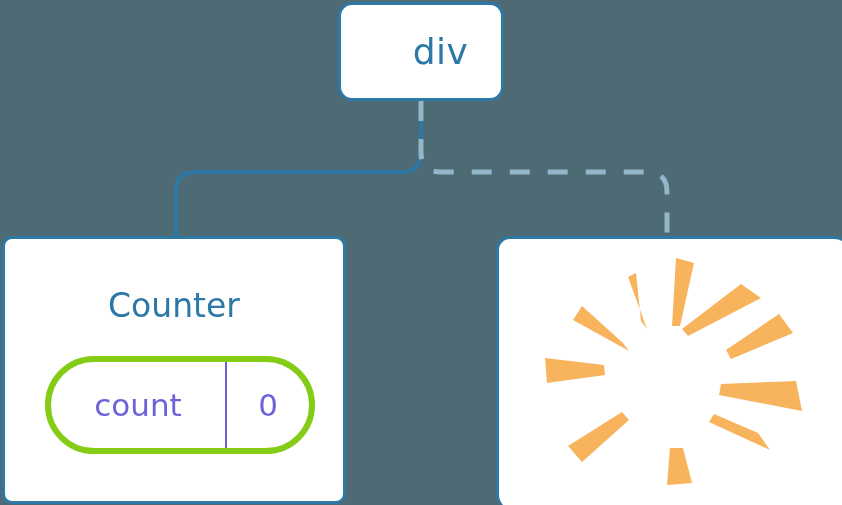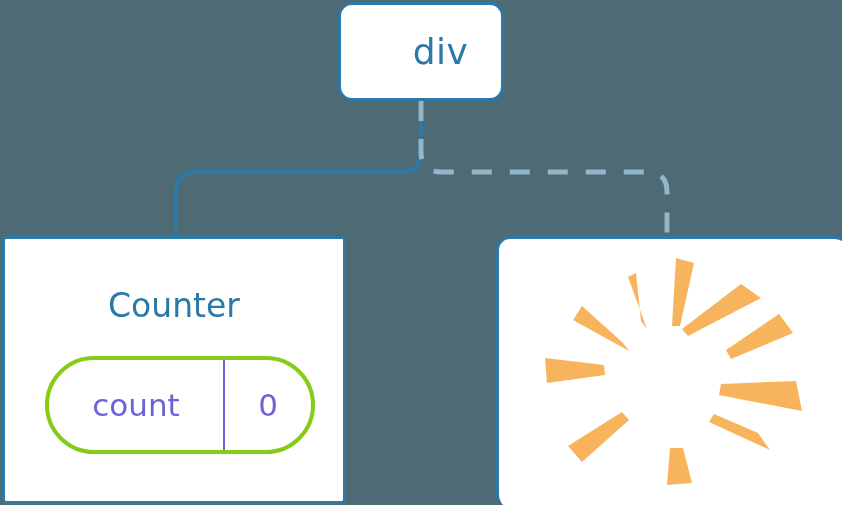--- a/index.html
+++ b/index.html
@@ -48,39 +48,39 @@
     color: #2c79a8;
     letter-spacing: 0.5px;
     line-height: 1;
     margin-left: 39px;
   }
   #counter-node {
     left: 2px;
     top: 236px;
     width: 344px;
     height: 268px;
-    border-radius: 4px;
+    border-radius: 10px;
   }
   #counter-title {
     position: absolute;
     left: 0;
     right: 0;
     top: 50px;
     text-align: center;
     font-size: 33px;
     color: #2c79a8;
     line-height: 1;
   }
   #counter-pill {
     position: absolute;
     left: 40px;
     top: 117px;
     width: 270px;
     height: 98px;
-    border: 4px solid #84cc16;
+    border: 6px solid #84cc16;
     border-radius: 49px;
     box-sizing: border-box;
     display: flex;
     align-items: stretch;
   }
   #pill-key {
     flex: 0 0 176px;
     display: flex;
     align-items: center;
     justify-content: center;

